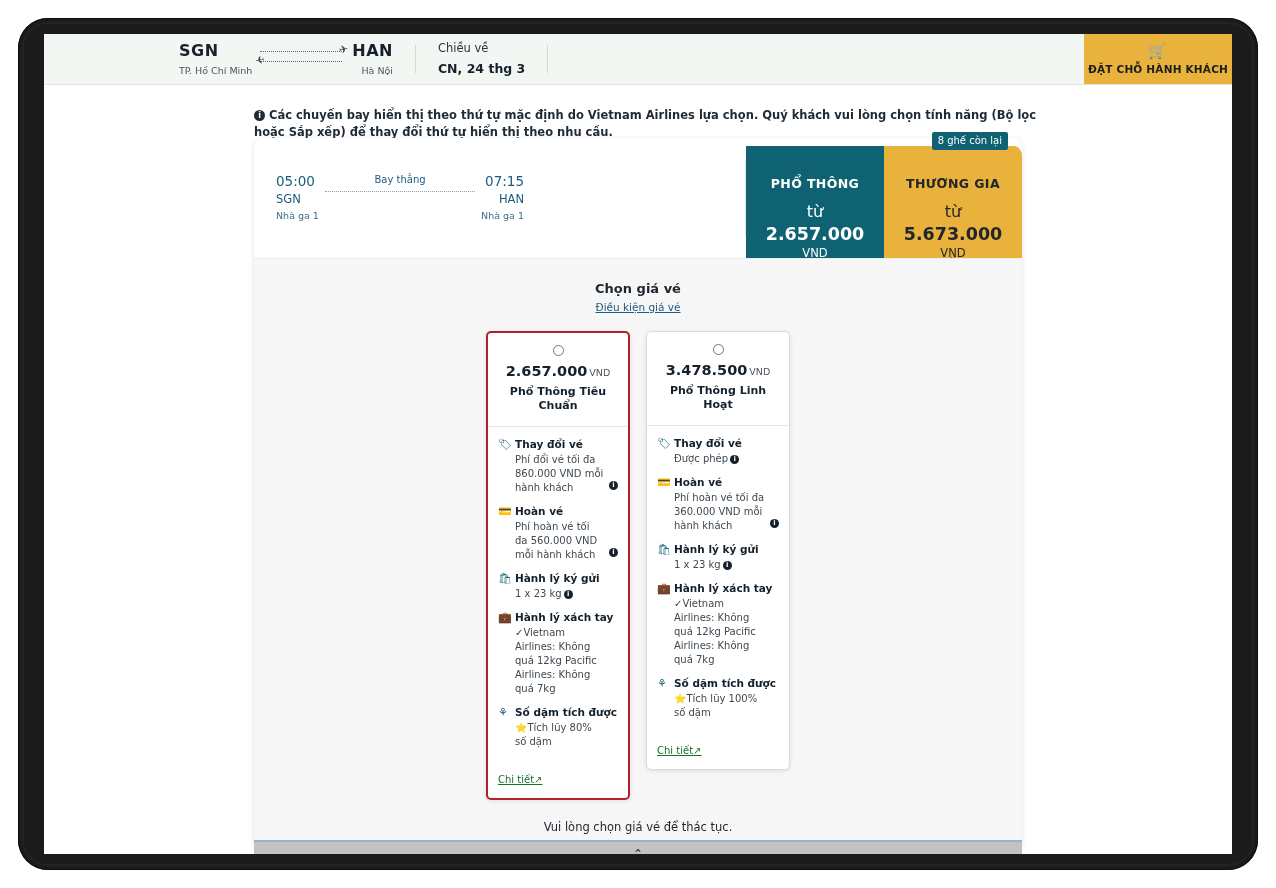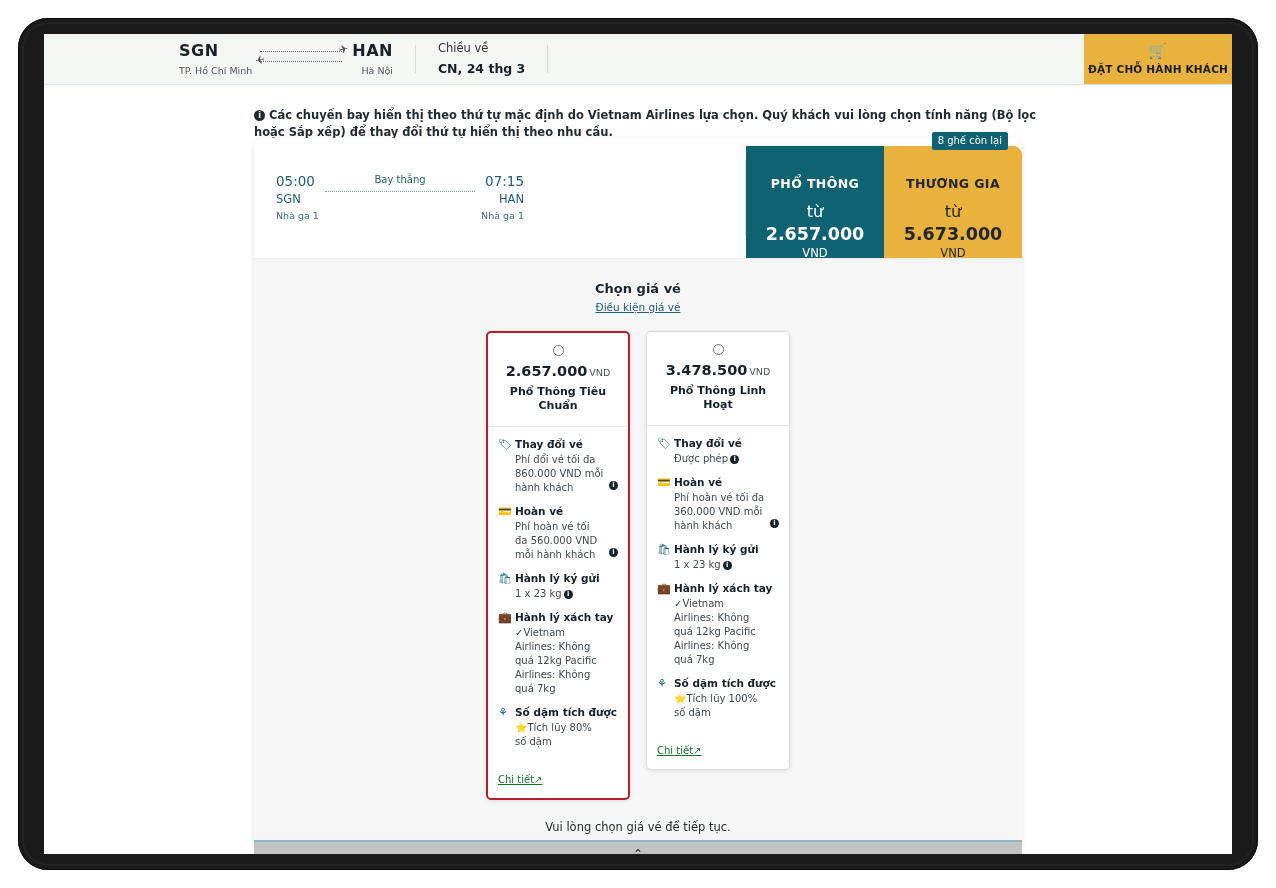--- a/index.html
+++ b/index.html
@@ -394,21 +394,21 @@
               </div>
 
             </div>
             <div class="fc-foot">
               <span class="lnk"><span>Chi tiết</span><span>↗</span></span>
             </div>
           </div>
 
         </div>
 
-        <div class="fz-note">Vui lòng chọn giá vé để tiếp tục.</div>
+        <div class="fz-note">Vui lòng chọn giá vé để thác tục.</div>
       </div>
     </div>
 
     <div class="botbar">
       <span>⌃</span>
     </div>
 
   </div>
 </div>
 

